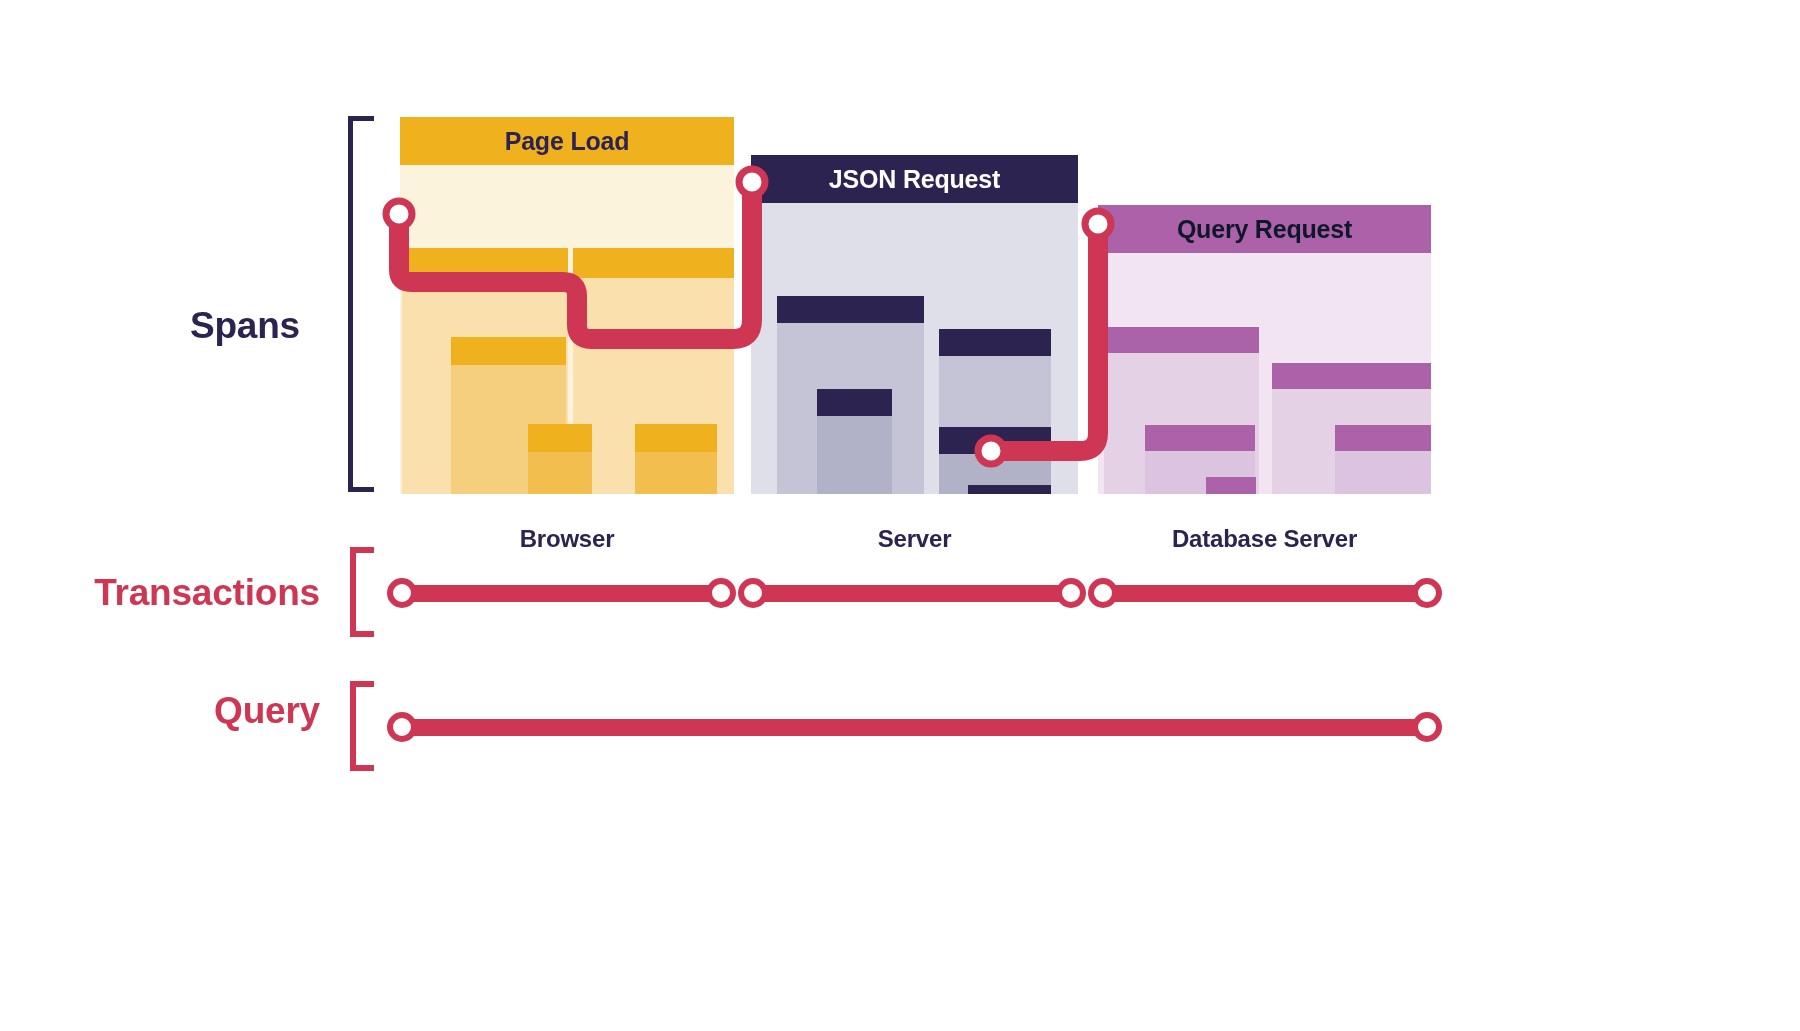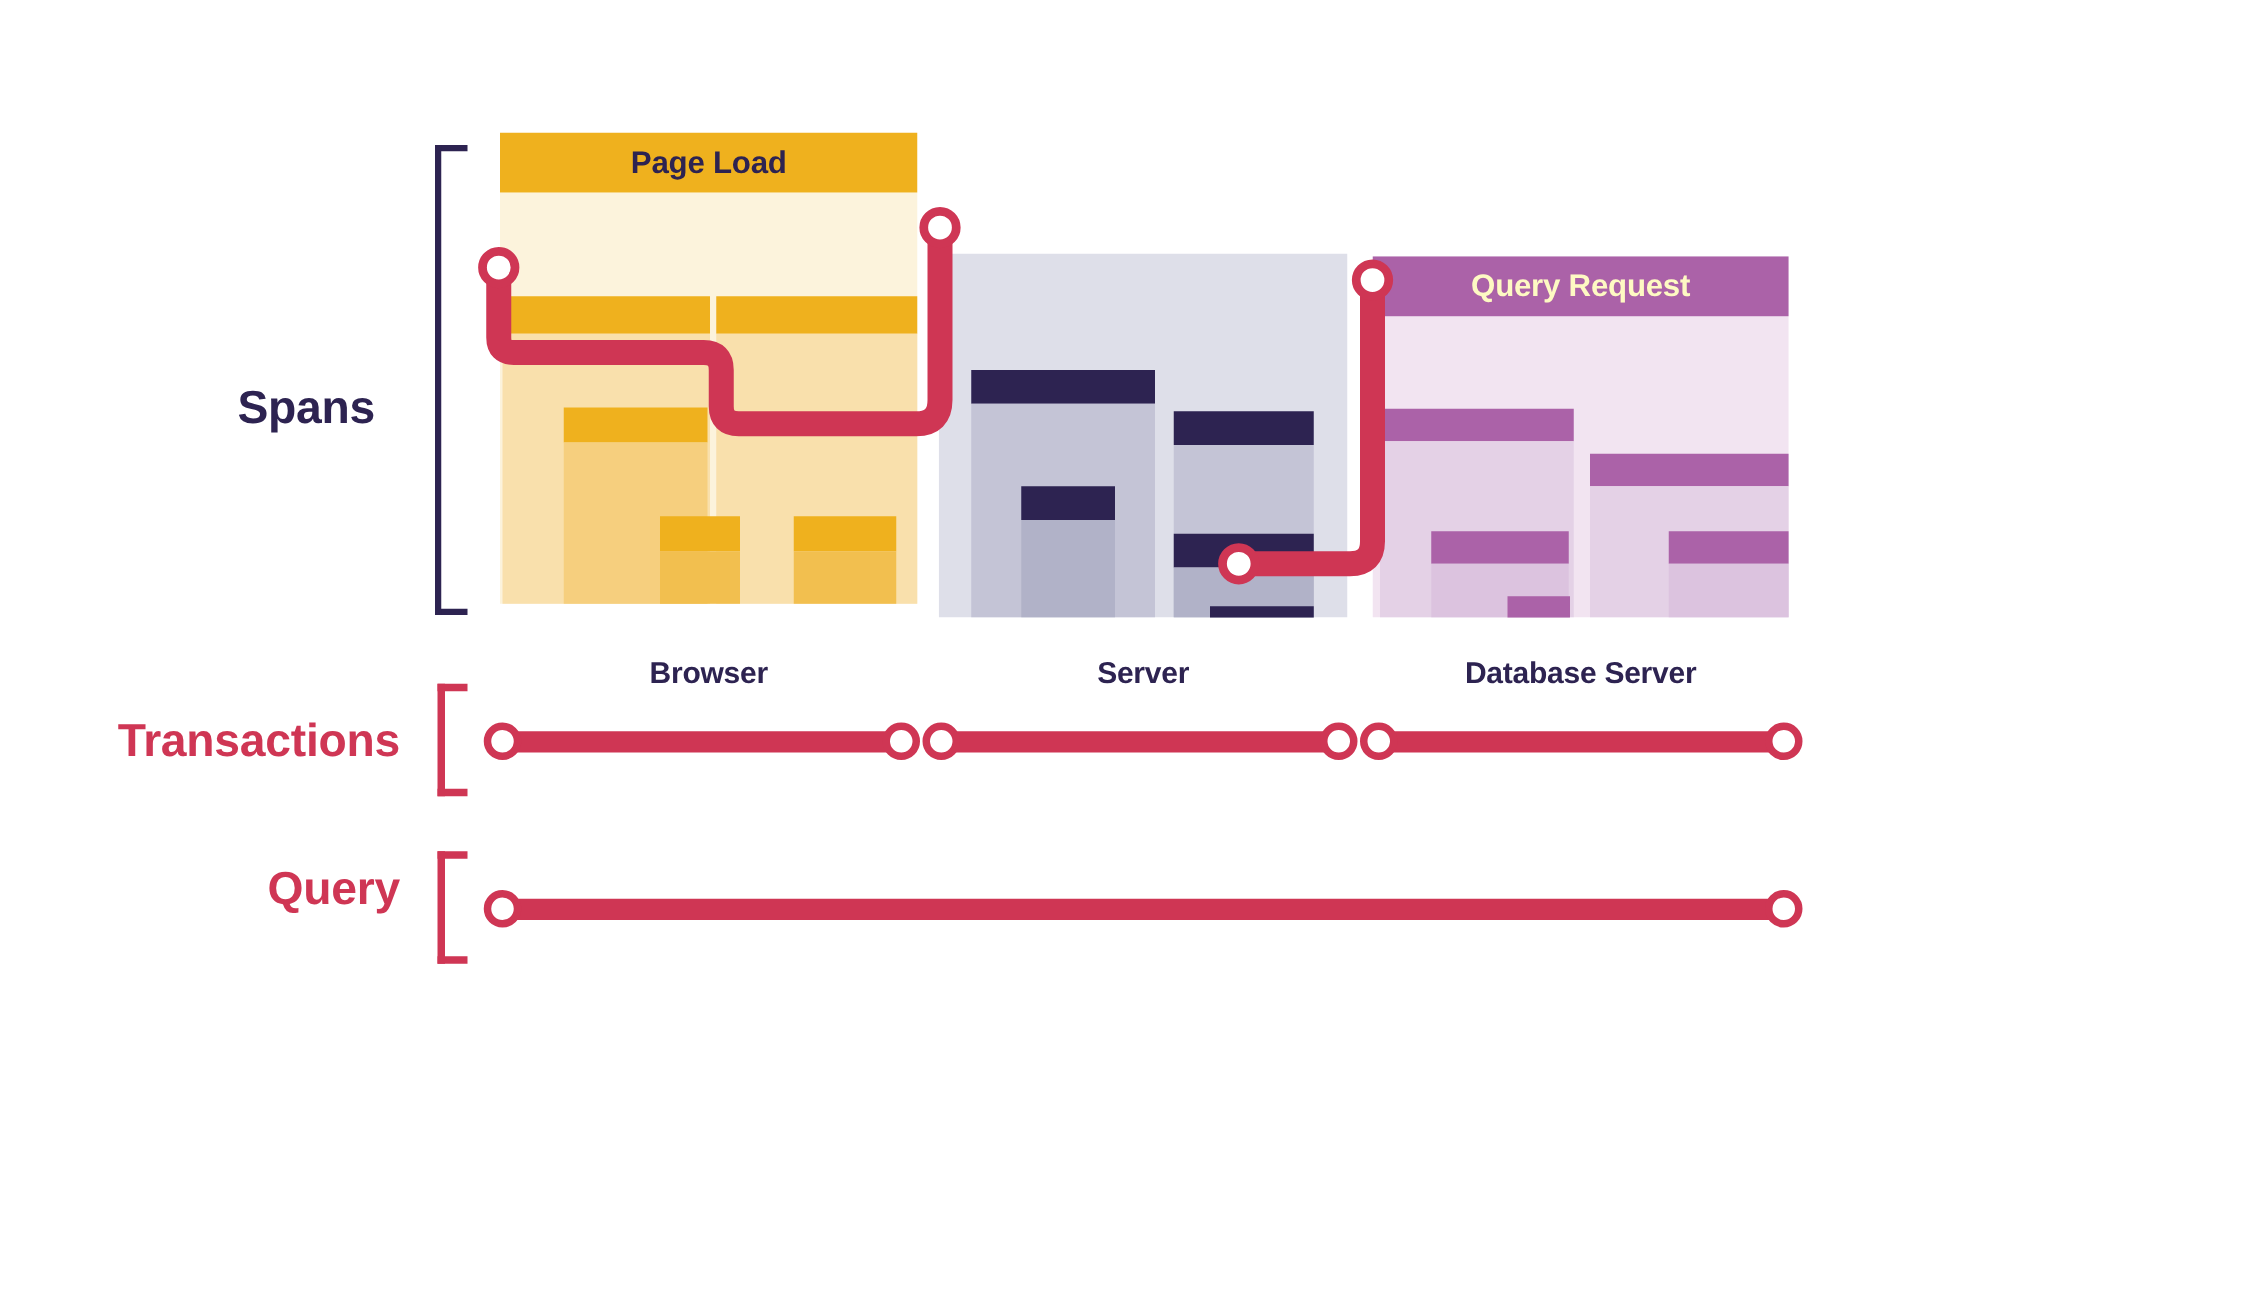--- a/index.html
+++ b/index.html
@@ -165,21 +165,21 @@
 
   <div class="row-label" id="label-spans">Spans</div>
   <div class="row-label" id="label-transactions">Transactions</div>
   <div class="row-label" id="label-trace">Query</div>
 
   <div class="bracket" id="bracket-spans"></div>
   <div class="bracket" id="bracket-transactions"></div>
   <div class="bracket" id="bracket-trace"></div>
 
   <div id="services-layer">
-      <div class="service" style="left: 400px; top: 106px; width: 334px; height: 456px;">
+      <div class="service" style="left: 400px; top: 117px; width: 334px; height: 456px;">
         <div class="svc-body" style="top: 48px; height: 329px; background: rgb(252, 243, 220);">
           <div class="span-bar" style="left: 2px; top: 83px; width: 166px; height: 246px;">
             <div class="cap" style="height: 30px; background: rgb(239, 177, 30);"></div>
             <div class="fill" style="top: 30px; height: 216px; background: rgb(249, 224, 172);"></div>
           </div>
           <div class="span-bar" style="left: 173px; top: 83px; width: 161px; height: 246px;">
             <div class="cap" style="height: 30px; background: rgb(239, 177, 30);"></div>
             <div class="fill" style="top: 30px; height: 216px; background: rgb(249, 224, 172);"></div>
           </div>
           <div class="span-bar" style="left: 51px; top: 172px; width: 115px; height: 157px;">
@@ -214,20 +214,21 @@
           </div>
           <div class="span-bar" style="left: 188px; top: 224px; width: 112px; height: 67px;">
             <div class="cap" style="height: 27px; background: rgb(45, 35, 81);"></div>
             <div class="fill" style="top: 27px; height: 40px; background: rgb(177, 178, 200);"></div>
           </div>
           <div class="span-bar" style="left: 217px; top: 282px; width: 83px; height: 9px;">
             <div class="cap" style="height: 20px; background: rgb(45, 35, 81);"></div>
             <div class="fill" style="top: 20px; background: rgb(163, 164, 189);"></div>
           </div>
         </div>
+        <div class="svc-header" style="height: 48px; background: rgb(45, 35, 81); color: rgb(255, 255, 255);">JSON Request</div>
       </div>
       <div class="svc-caption" style="left: 751px; width: 327px; top: 525px;">Server</div>
       <div class="service" style="left: 1098px; top: 205px; width: 333px; height: 289px;">
         <div class="svc-body" style="top: 48px; height: 241px; background: rgb(242, 228, 241);">
           <div class="span-bar" style="left: 6px; top: 74px; width: 155px; height: 167px;">
             <div class="cap" style="height: 26px; background: rgb(171, 98, 168);"></div>
             <div class="fill" style="top: 26px; height: 141px; background: rgb(228, 209, 230);"></div>
           </div>
           <div class="span-bar" style="left: 174px; top: 110px; width: 159px; height: 131px;">
             <div class="cap" style="height: 26px; background: rgb(171, 98, 168);"></div>
@@ -239,21 +240,21 @@
           </div>
           <div class="span-bar" style="left: 237px; top: 172px; width: 96px; height: 69px;">
             <div class="cap" style="height: 26px; background: rgb(171, 98, 168);"></div>
             <div class="fill" style="top: 26px; height: 43px; background: rgb(220, 195, 223);"></div>
           </div>
           <div class="span-bar" style="left: 108px; top: 224px; width: 50px; height: 17px;">
             <div class="cap" style="height: 26px; background: rgb(171, 98, 168);"></div>
             <div class="fill" style="top: 26px; background: rgb(211, 181, 216);"></div>
           </div>
         </div>
-        <div class="svc-header" style="height: 48px; background: rgb(171, 98, 168); color: #fef9c3;">Query Request</div>
+        <div class="svc-header" style="height: 48px; background: rgb(171, 98, 168); color: #0f172a;">Query Request</div>
       </div>
       <div class="svc-caption" style="left: 1098px; width: 333px; top: 525px;">Database Server</div>
     </div>
 
   <svg id="connectors" viewBox="0 0 1800 1031">
       <path d="M 399,214 L 399,270 Q 399,282 411,282 L 563,282 Q 577,282 577,296 L 577,325 Q 577,339 591,339 L 733,339 Q 752,339 752,320 L 752,182" fill="none" stroke="#cf3654" stroke-width="20" stroke-linecap="round" stroke-linejoin="round"></path>
       <path d="M 991,451 L 1080,451 Q 1098,451 1098,433 L 1098,224" fill="none" stroke="#cf3654" stroke-width="20" stroke-linecap="round" stroke-linejoin="round"></path>
       <circle cx="399" cy="214" r="13" fill="#ffffff" stroke="#cf3654" stroke-width="7"></circle>
       <circle cx="752" cy="182" r="13" fill="#ffffff" stroke="#cf3654" stroke-width="7"></circle>
       <circle cx="1098" cy="224" r="13" fill="#ffffff" stroke="#cf3654" stroke-width="7"></circle>

